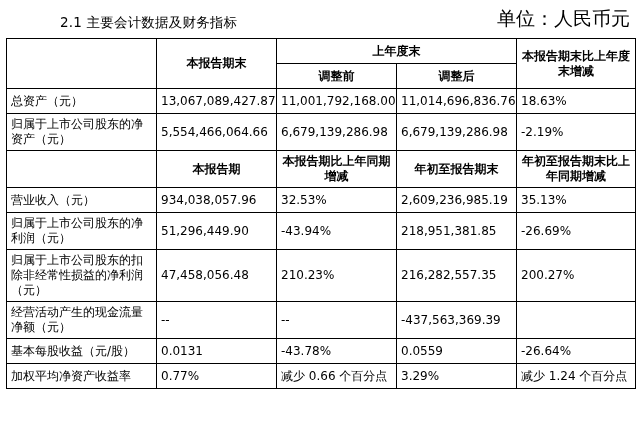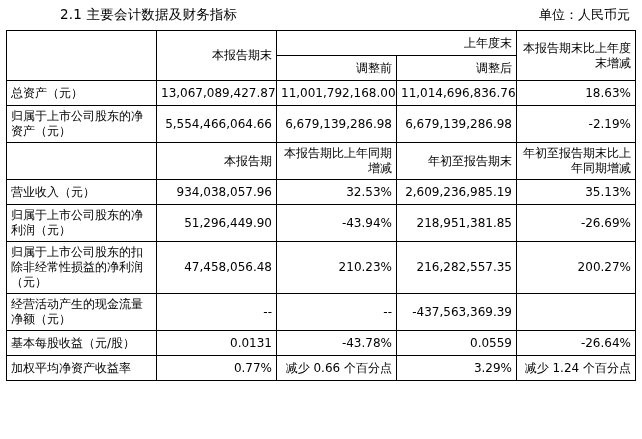--- a/index.html
+++ b/index.html
@@ -26,21 +26,21 @@
     justify-content: space-between;
     padding: 6px 6px 6px 60px;
     font-size: 13px;
   }
   .doc-title {
     font-size: 13.5px;
     font-weight: normal;
     letter-spacing: 0.2px;
   }
   .unit-label {
-    font-size: 13px;
+    font-size: 19px;
     padding-right: 6px;
     font-family: Liberation Mono, monospace;
   }
   table.fin {
     border-collapse: collapse;
     table-layout: fixed;
     width: 629px;
     margin: 0 6px;
     font-size: 12px;
   }
@@ -49,26 +49,26 @@
     padding: 3px 4px;
     vertical-align: middle;
     line-height: 1.25;
     height: 18px;
   }
   .c-label { width: 150px; text-align: left; }
   .c-num   { width: 120px; text-align: right; }
   .c-mid   { width: 120px; text-align: right; }
   .c-wide  { width: 120px; text-align: right; }
   .c-last  { width: 119px; text-align: right; }
-  .right  { text-align: right; }
+  .right  { text-align: left; }
   .left   { text-align: left; }
 
   .hdr-cell {
-    text-align: right;
-    font-weight: normal;
+    text-align: center;
+    font-weight: bold;
   }
   .tall { height: 30px; }
   .two-line { line-height: 1.35; }
   .blank-cell { }
 </style>
 </head>
 <body>
 
 <div class="page">
 

